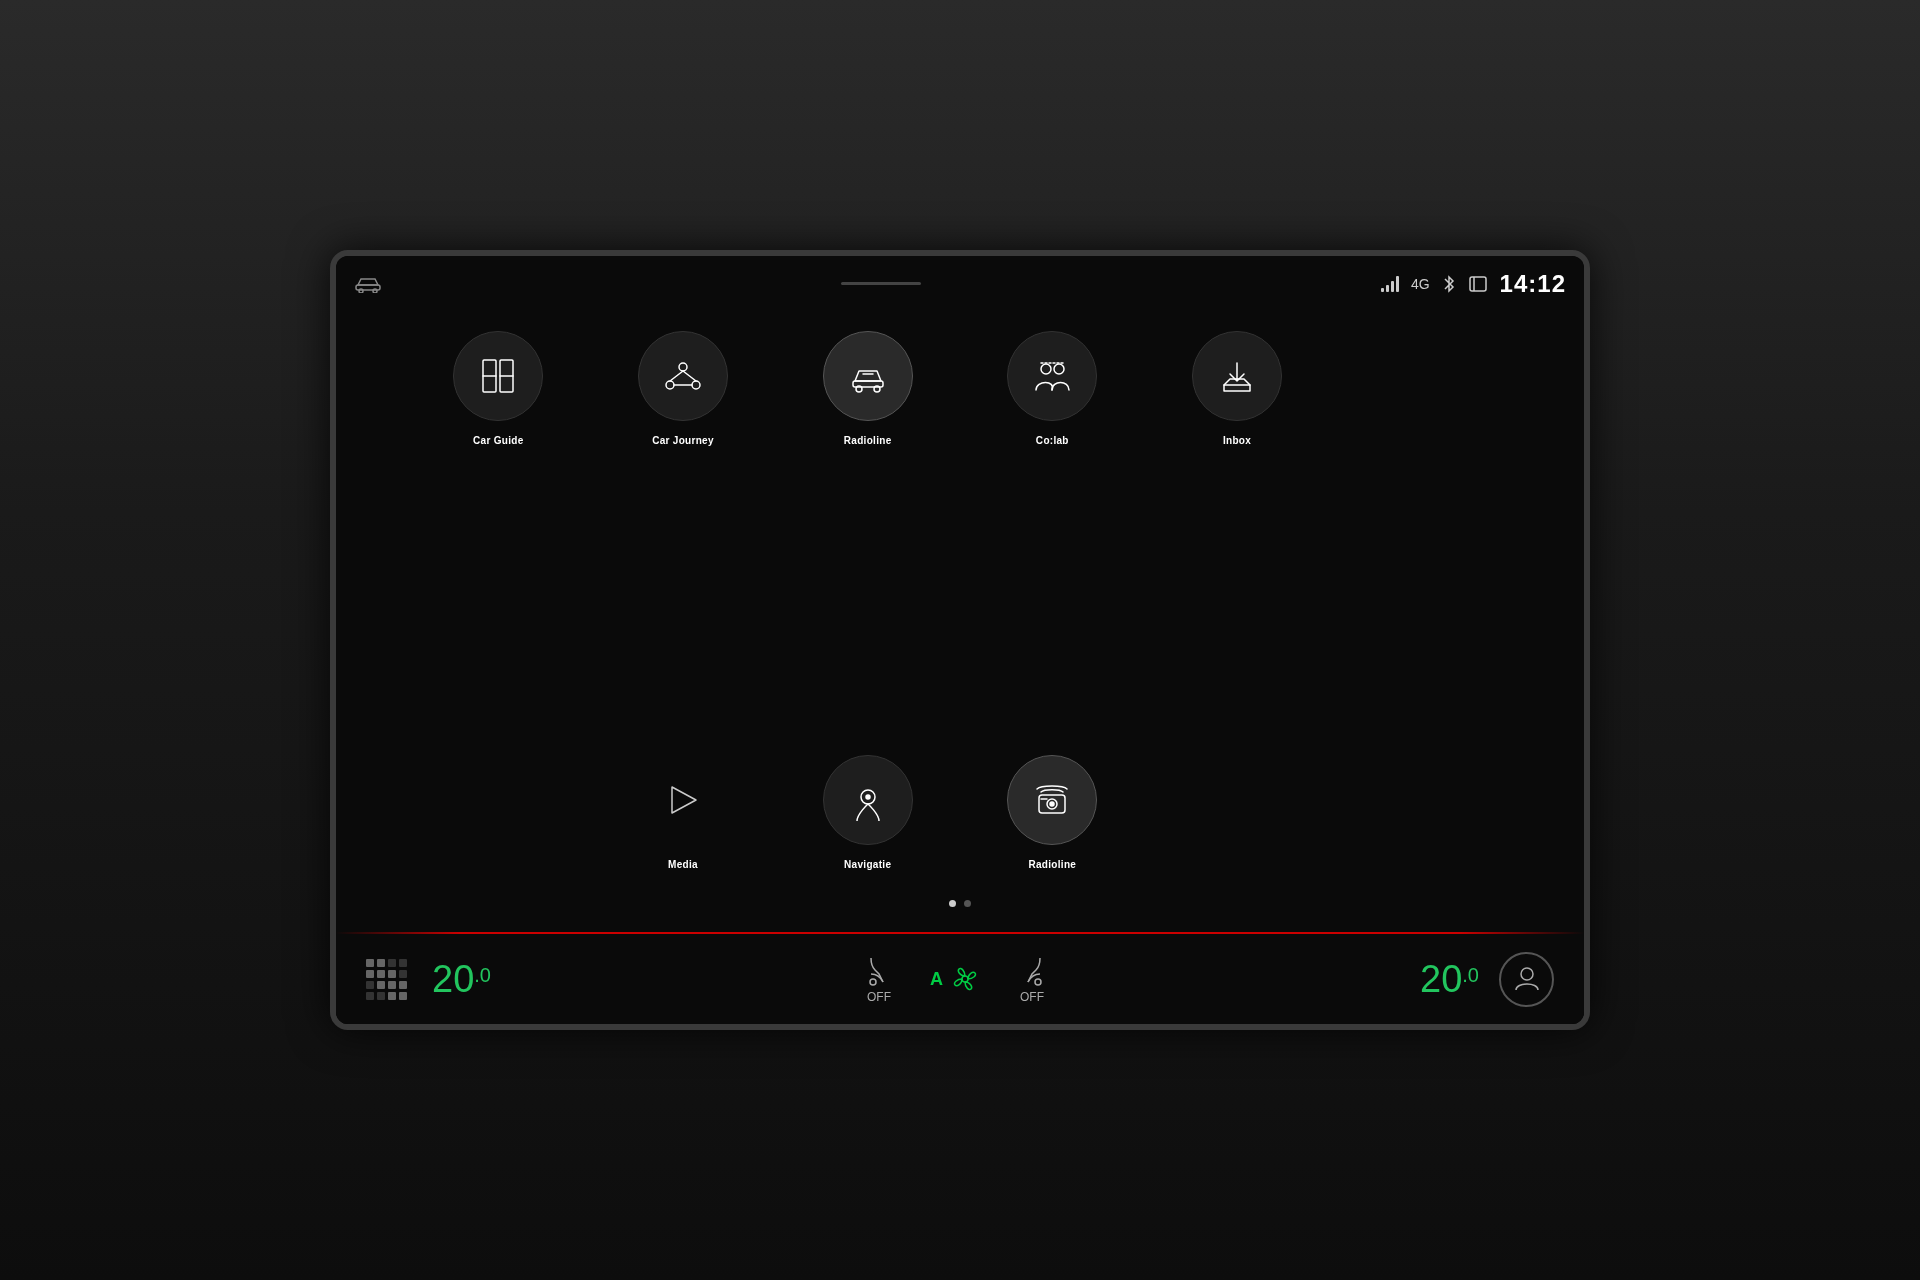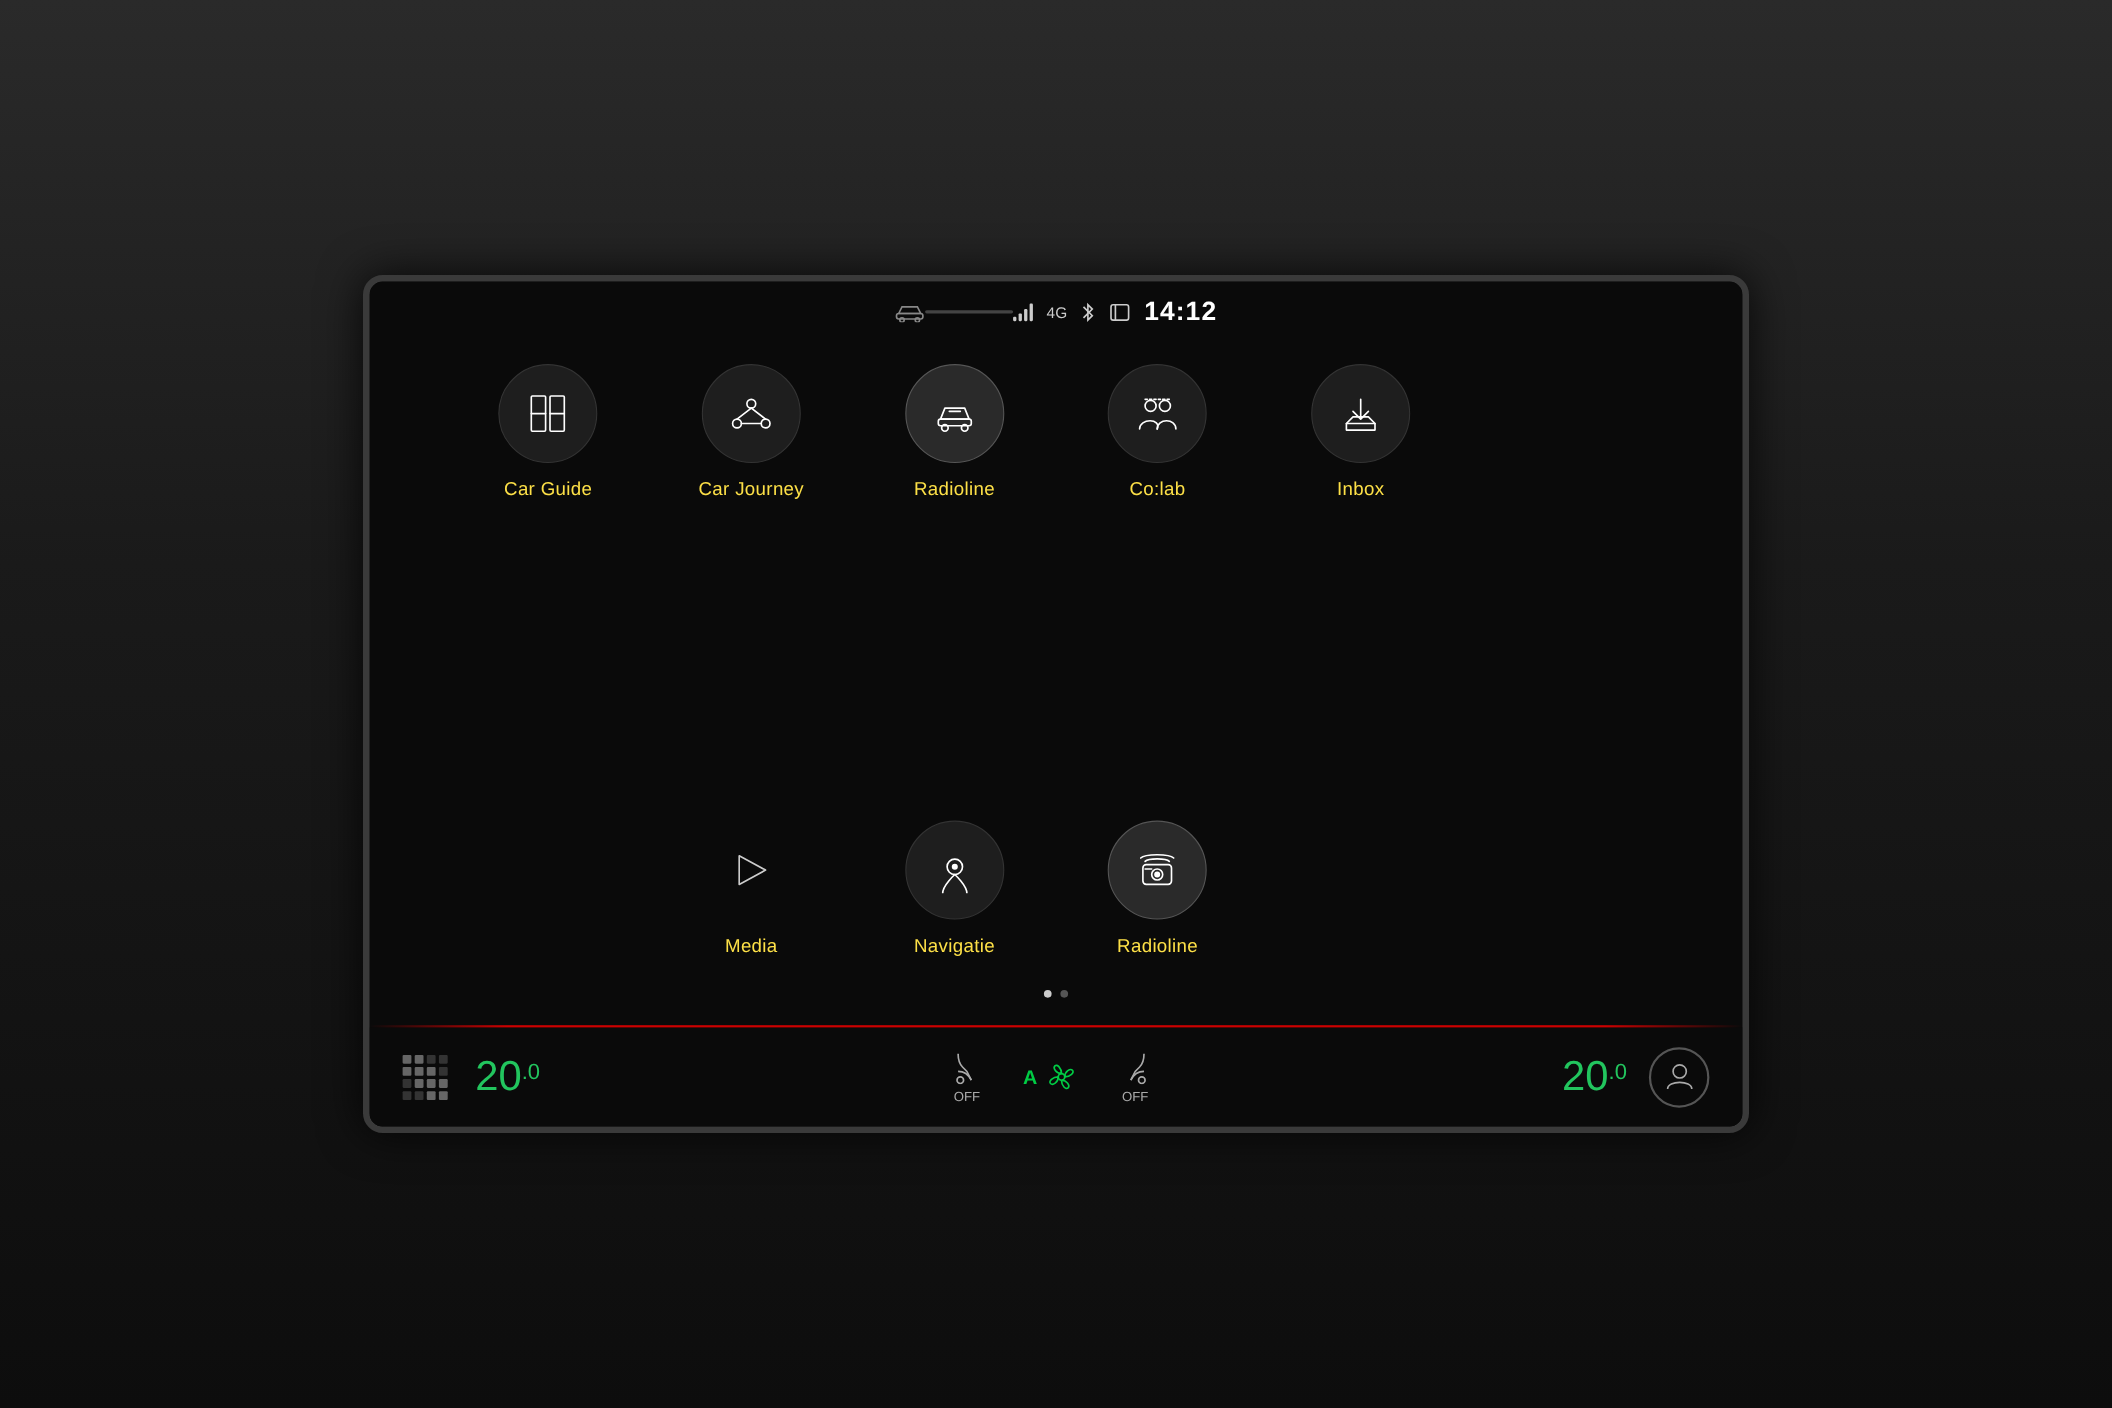--- a/index.html
+++ b/index.html
@@ -50,22 +50,22 @@
       background: #0a0a0a;
       position: relative;
       display: flex;
       flex-direction: column;
     }
 
     
     .status-bar {
       display: flex;
       align-items: center;
-      justify-content: center;
-      padding: 12px 30px;
+      justify-content: space-between;
+      padding: 12px 18px;
       height: 55px;
       flex-shrink: 0;
     }
 
     .status-left {
       display: flex;
       align-items: center;
       gap: 10px;
     }
 
@@ -152,24 +152,24 @@
       width: 42px;
       height: 42px;
       stroke: #fff;
       fill: none;
       stroke-width: 1.5;
       stroke-linecap: round;
       stroke-linejoin: round;
     }
 
     .app-label {
-      color: #fde047;
-      font-size: 17px;
+      color: #ffffff;
+      font-size: 10px;
       text-align: center;
-      font-weight: 400;
+      font-weight: 700;
       letter-spacing: 0.3px;
     }
 
     
     .page-dots {
       display: flex;
       justify-content: center;
       gap: 8px;
       margin: 5px 0;
     }

